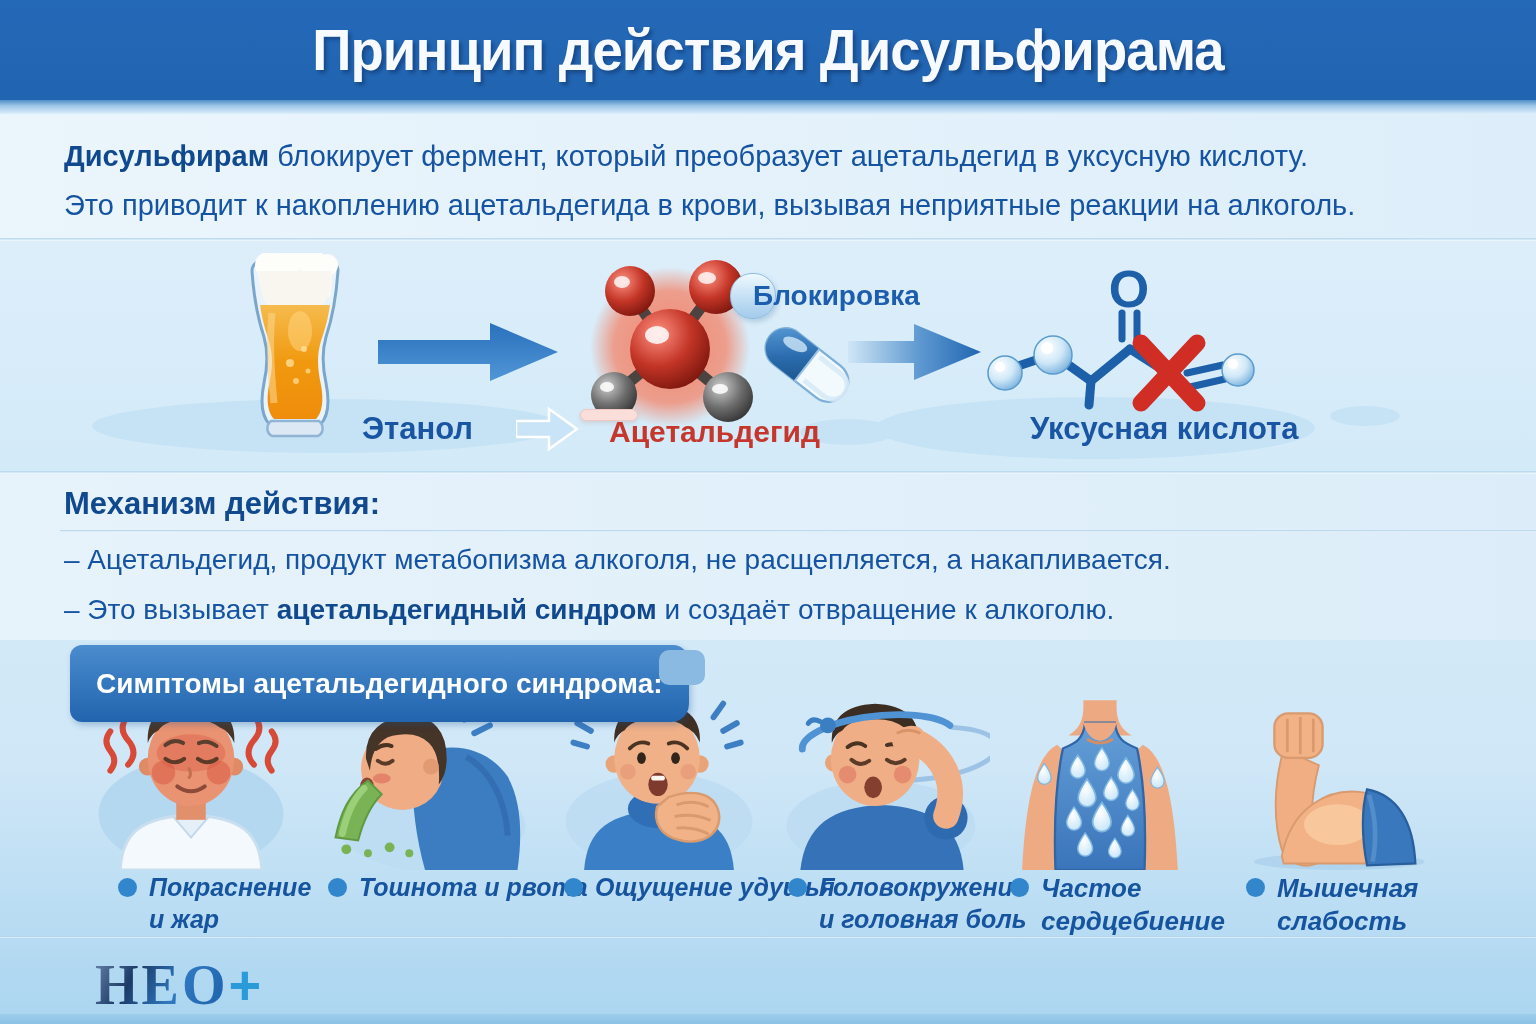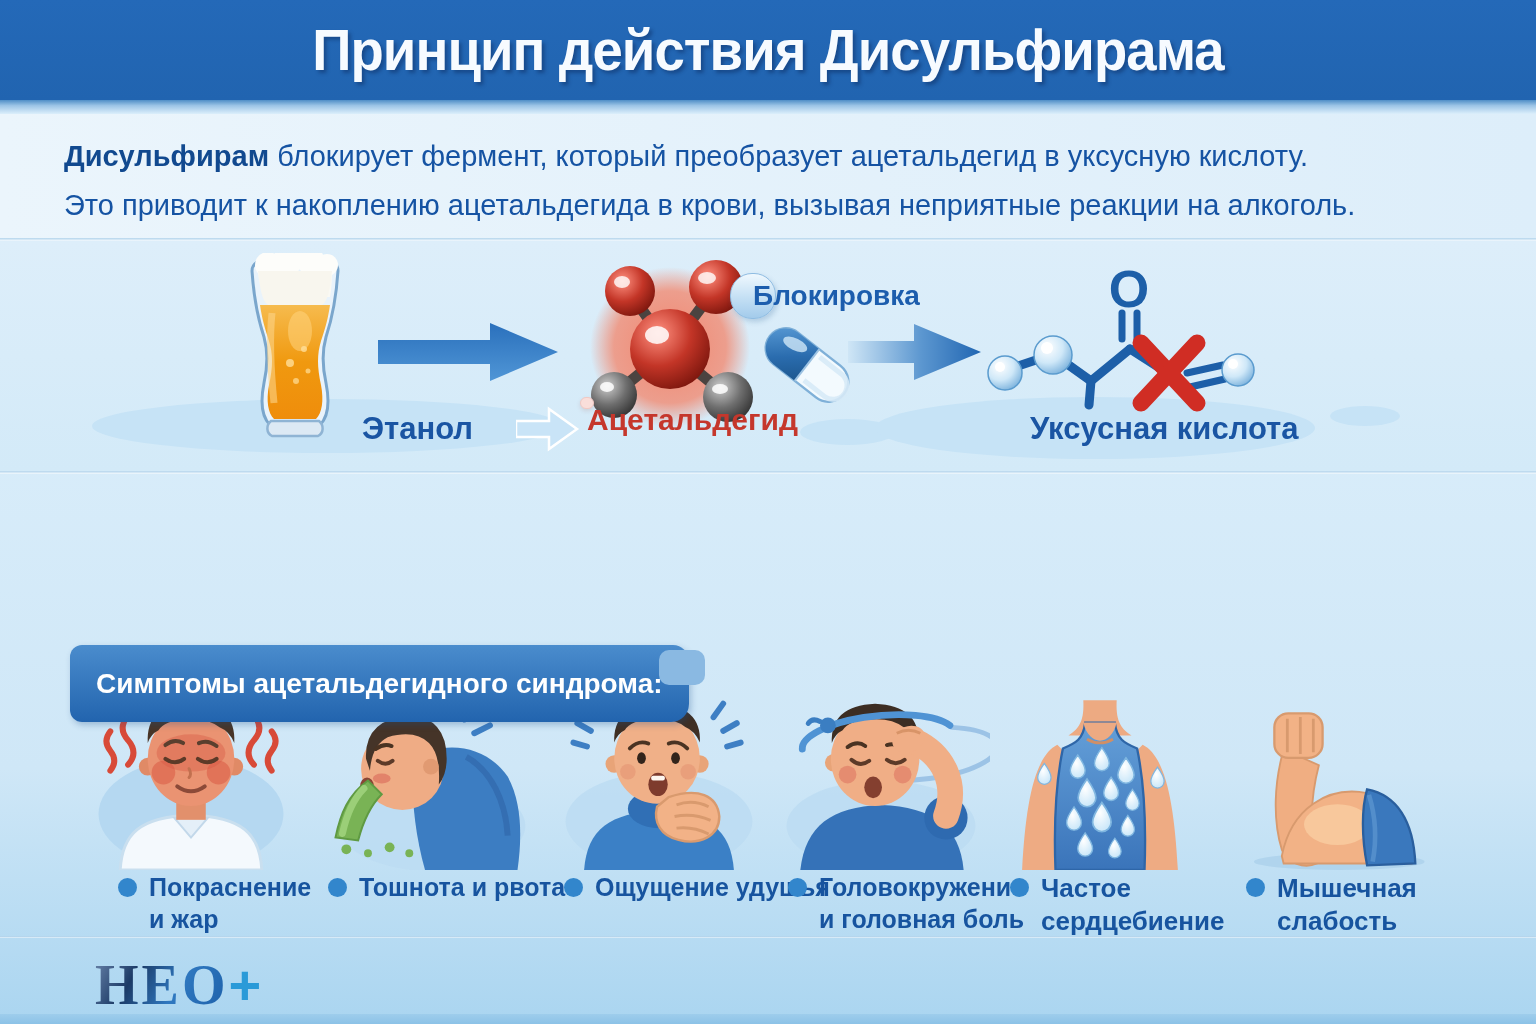--- a/index.html
+++ b/index.html
@@ -23,22 +23,22 @@
   .intro .l2{padding-top:16px;}
   .intro .b{font-weight:bold;color:#11498f;}
   .divider{position:absolute;left:0;width:1536px;height:3px;
            background:linear-gradient(180deg,#b3d4ec,#f4fafe);}
   
   .diagram{position:absolute;left:0;top:241px;width:1536px;height:230px;
            background:linear-gradient(180deg,#ddeefa 0%,#d3eaf8 100%);}
   .diagram *{position:absolute;}
   .puddle{background:#c6e3f6;border-radius:50%;}
   .lbl{font-size:31px;font-weight:bold;color:#1a55a3;white-space:nowrap;}
-  .acet-box{left:580px;top:156px;background:#f9deda;border:1px solid #f0c9c4;
-            border-radius:8px;padding:5px 6px;box-shadow:0 2px 4px rgba(150,60,50,.15);}
+  .acet-box{left:580px;top:168px;background:#f9deda;border:1px solid #f0c9c4;
+            border-radius:8px;padding:5px 28px;box-shadow:0 2px 4px rgba(150,60,50,.15);}
   .acet-box span{font-size:30px;font-weight:bold;color:#c5372c;white-space:nowrap;}
   .badge{left:730px;top:32px;height:44px;border-radius:22px;padding:0 22px;
          background:linear-gradient(180deg,#eff8fe 0%,#c3dff4 55%,#a3cbeb 100%);
          border:1px solid #8fbce2;box-shadow:2px 3px 5px rgba(60,110,160,.25);}
   .badge span{font-size:28px;font-weight:bold;color:#1c5dad;line-height:44px;white-space:nowrap;}
   
   .mech{position:absolute;left:0;top:474px;width:1536px;height:166px;
         background:linear-gradient(90deg,#e7f3fb 0%,#dcedf9 100%);}
   .mech h2{margin:0;padding:12px 0 0 64px;font-size:31px;font-weight:bold;color:#11498f;}
   .mech .rule{position:absolute;left:60px;right:0;top:56px;height:2px;
@@ -55,21 +55,21 @@
   .sym-banner::after{content:"";position:absolute;right:-16px;top:5px;width:46px;height:35px;
               background:#8ab9e2;border-radius:10px;z-index:-1;}
   .sym-banner span{font-size:28px;font-weight:bold;color:#ffffff;line-height:45px;white-space:nowrap;}
   
   .figs{position:absolute;left:0;top:688px;width:1536px;height:182px;}
   .fig{position:absolute;bottom:0;height:182px;}
   
   .sym-labels{position:absolute;left:0;top:872px;width:1536px;height:64px;}
   .sym-item{position:absolute;display:flex;gap:12px;}
   .dot{width:19px;height:19px;border-radius:50%;background:#3286cc;margin-top:6px;flex:none;}
-  .sym-text{font-size:25px;font-weight:600;color:#17549f;line-height:1.26;white-space:nowrap;}
+  .sym-text{font-size:25px;font-weight:600;color:#17549f;line-height:1.26;white-space:nowrap;font-style:italic;}
   .sym-item.bold .sym-text{font-weight:bold;font-size:26px;}
   .rule-bottom{position:absolute;left:0;top:936px;width:1536px;height:2px;
                background:linear-gradient(180deg,#a5cbe7,#e8f4fc);}
   
   .footer-logo{position:absolute;left:95px;top:952px;font-size:56px;font-weight:bold;
                letter-spacing:3px;z-index:3;}
   .footer-logo .neo{color:#25508f;
         background:linear-gradient(120deg,#6d87ad 0%,#1b3a66 30%,#2f78c0 60%,#1c5fa8 100%);
         -webkit-background-clip:text;background-clip:text;font-family:Liberation Serif, serif;-webkit-text-fill-color:transparent;}
   .footer-logo .plus{color:#2a9ad8;}
@@ -241,20 +241,26 @@
     <svg style="left:516px;top:164px" width="64" height="48" viewBox="0 0 64 48">
       <polygon points="0,16 33,16 33,4 61,24 33,44 33,32 0,32" fill="#c9e4f7" stroke="#ffffff" stroke-width="2.5"></polygon>
     </svg>
     <div class="acet-box">
       <span>Ацетальдегид</span>
     </div>
     <div class="lbl" style="left:1030px;top:170px">Уксусная кислота</div>
   </div>
   <div class="divider" style="top:471px"></div>
 
+  <div class="mech">
+    <h2>Механизм действия:</h2>
+    <div class="rule"></div>
+    <p class="m1">– Ацетальдегид, продукт метабопизма алкоголя, не расщепляется, а накапливается.</p>
+    <p class="m2"><span>– Это вызывает </span><span class="b">ацетальдегидный синдром</span><span> и создаёт отвращение к алкоголю.</span></p>
+  </div>
 
   <div class="sym-banner">
     <span>Симптомы ацетальдегидного синдрома:</span>
   </div>
 
   <div class="figs">
 
     <svg class="fig" style="left:82px;width:218px" viewBox="0 0 220 185" preserveAspectRatio="xMidYMax meet">
       <ellipse cx="110" cy="128" rx="94" ry="56" fill="#b5d8f1"></ellipse>
       <path d="M38,185 C40,148 58,131 110,129 C162,131 180,148 182,185 Z" fill="#f4f9fd" stroke="#c9dfef" stroke-width="3"></path>

